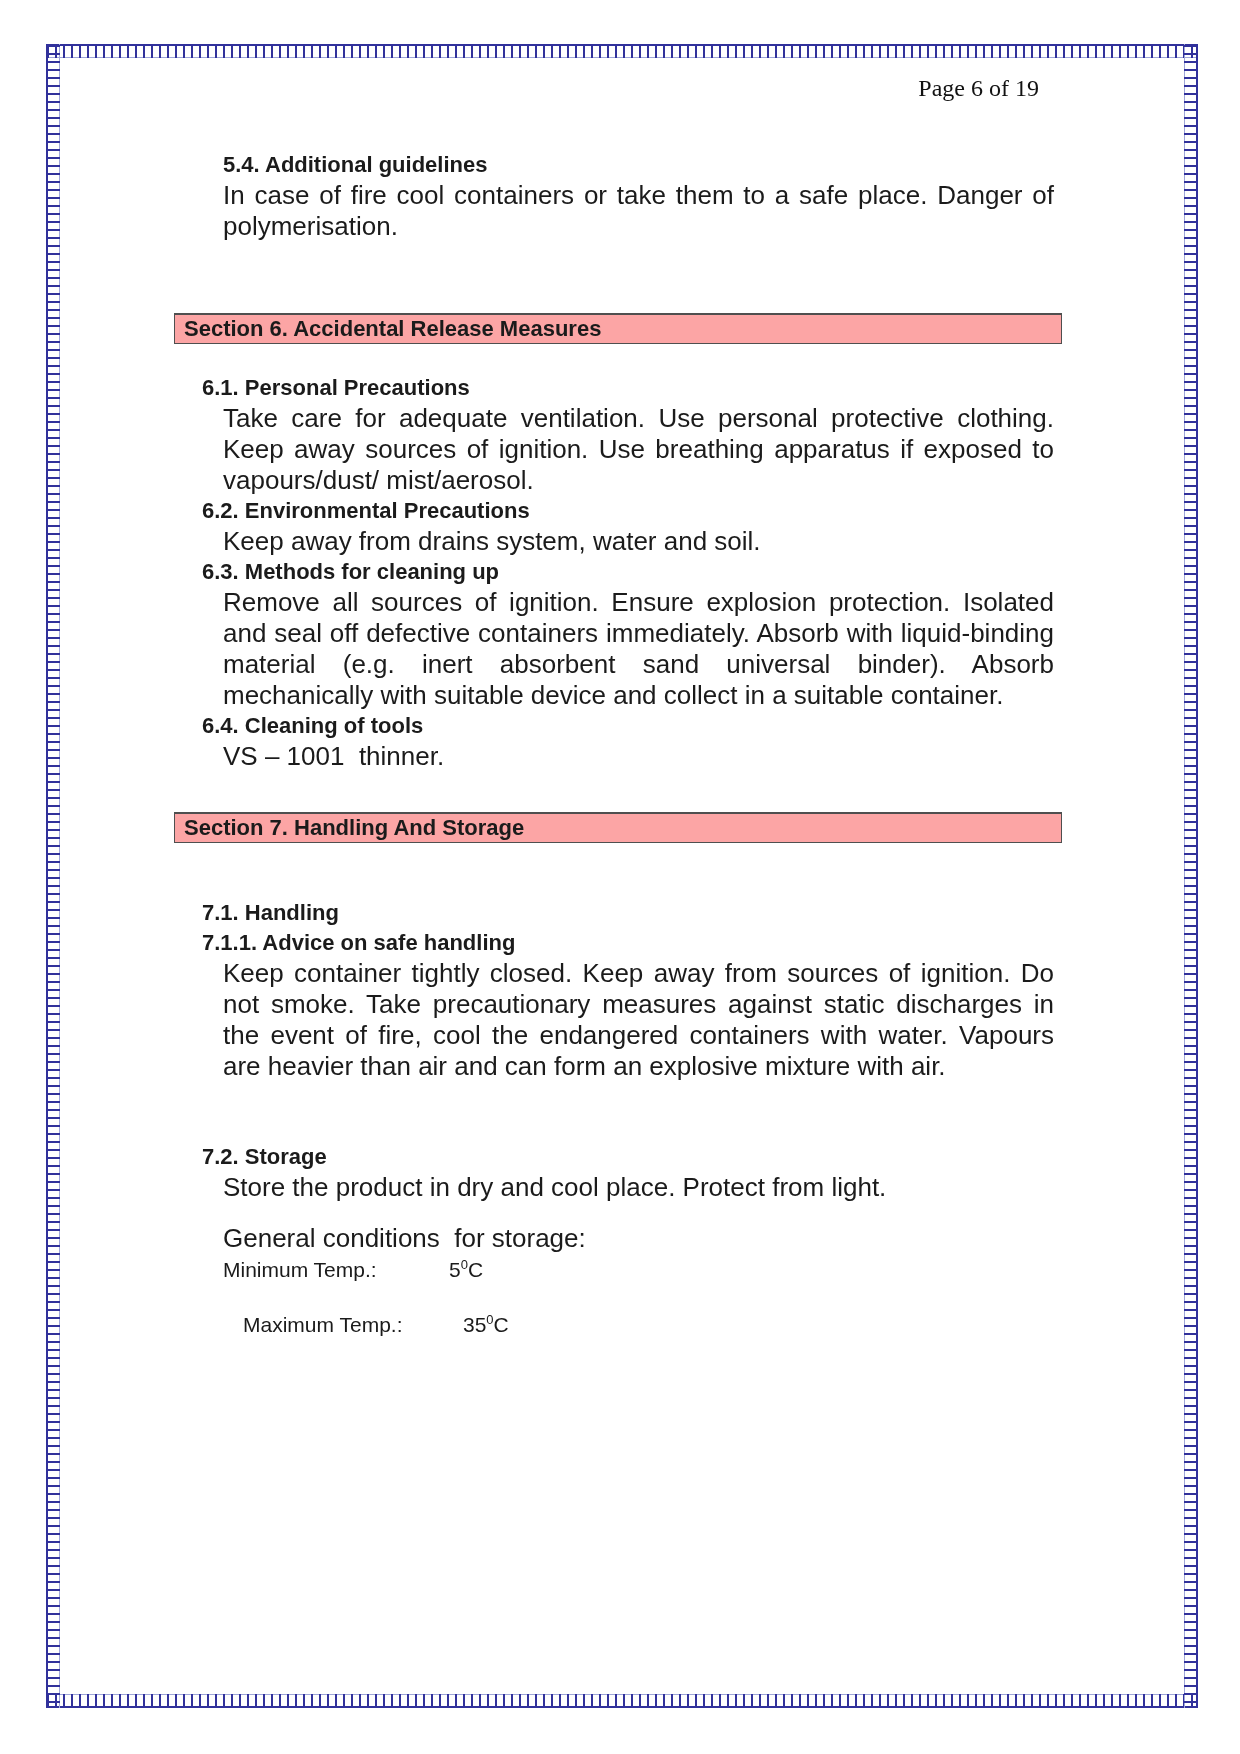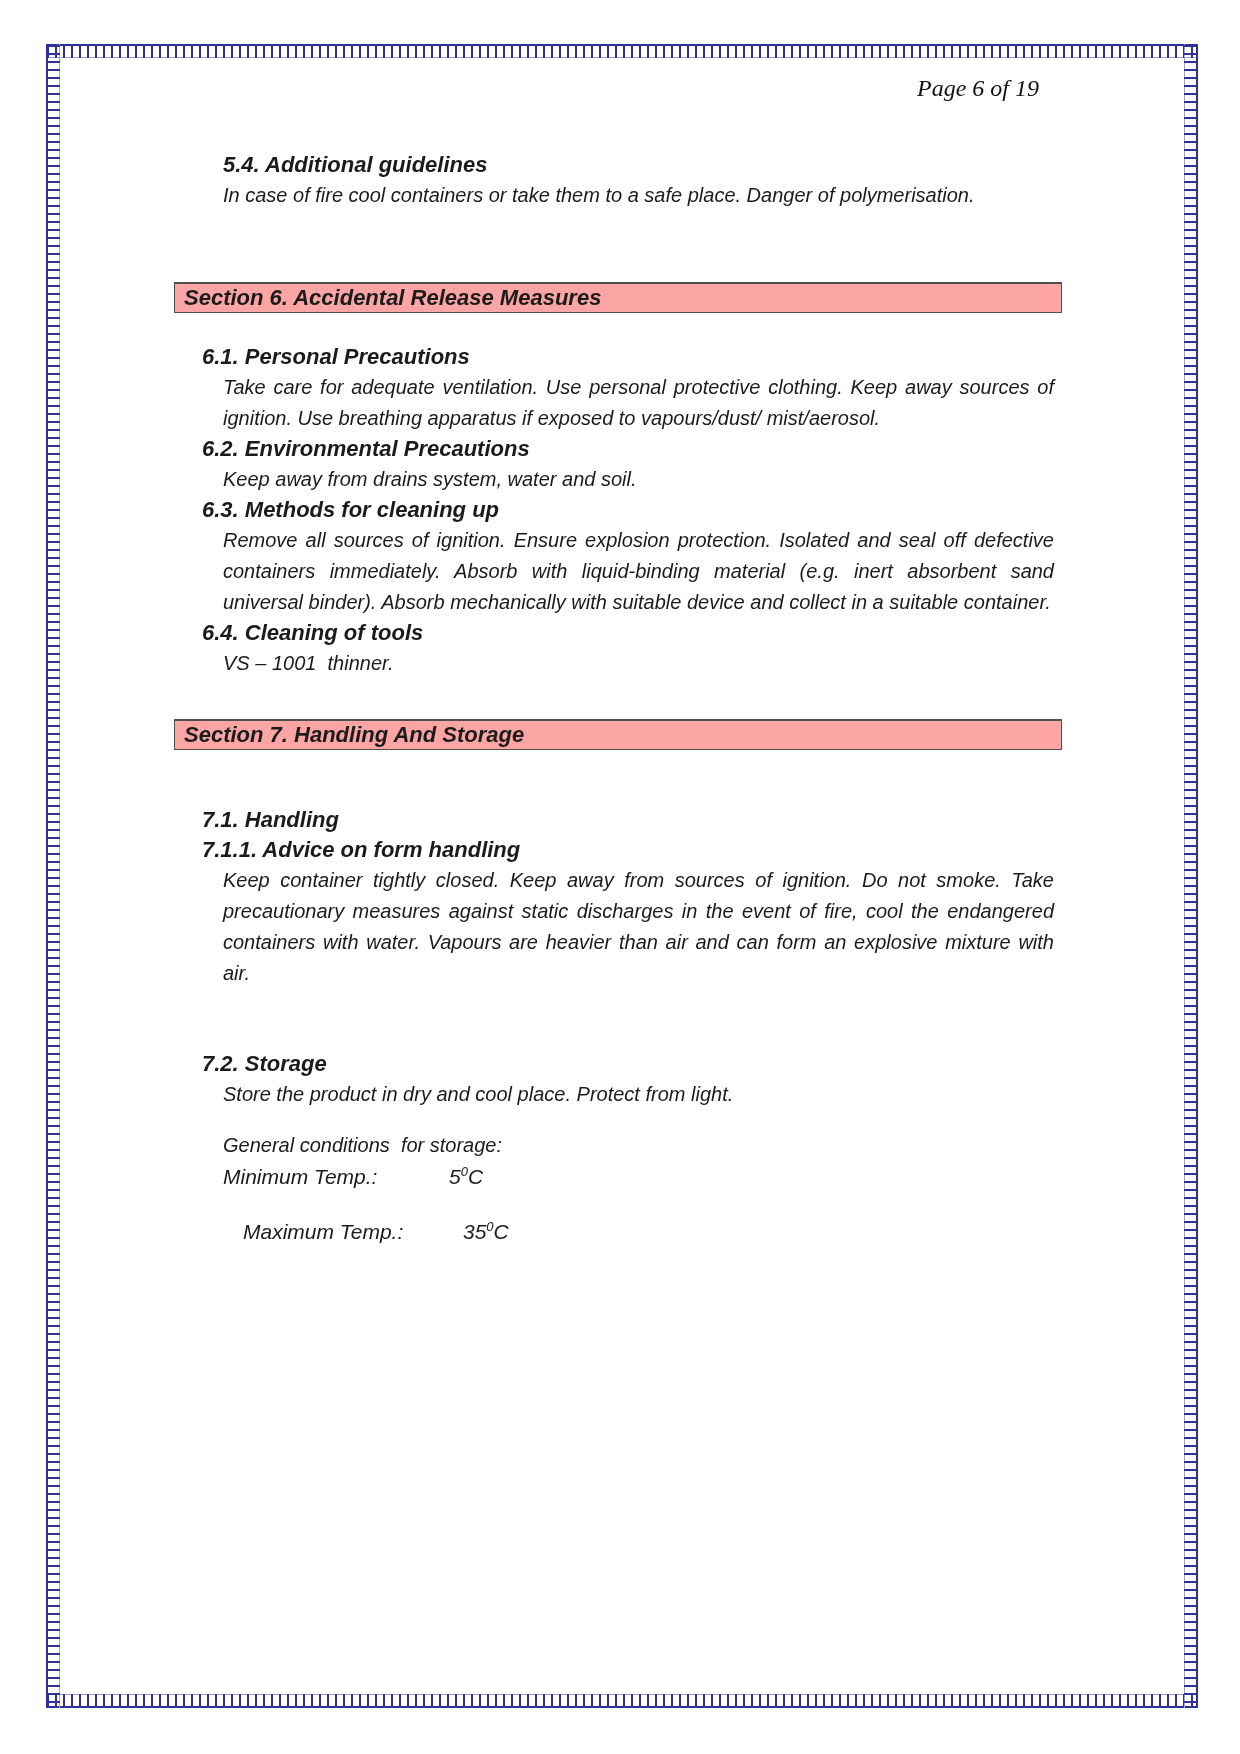--- a/index.html
+++ b/index.html
@@ -5,21 +5,20 @@
   html, body { margin: 0; padding: 0; background: #ffffff; }
 
   .page {
     position: relative;
     width: 1240px;
     height: 1754px;
     background: #ffffff;
     font-family: "Liberation Sans", sans-serif;
     color: #1b1b1b;
     overflow: hidden;
-    font-style: italic;
   }
 
   
   .frame { position: absolute; left: 46px; top: 44px; width: 1152px; height: 1664px; }
   .edge { position: absolute; }
   .edge-top { left: 0; right: 0; top: 0; height: 14px;
     background:
       repeating-linear-gradient(to right, transparent 0 1px, #31319b 1px 3px, transparent 3px 8px),
       linear-gradient(#31319b,#31319b) 0 0 / 100% 2px no-repeat,
       linear-gradient(#9fa6d9,#9fa6d9) 0 100% / 100% 1px no-repeat;
@@ -50,21 +49,21 @@
     margin-top: 16px;
     padding-right: 23px;
     text-align: right;
     font-family: "Liberation Serif", serif;
     font-size: 24px;
     line-height: 28px;
     color: #121212;
   }
 
   .hd { font-weight: bold; font-size: 22px; line-height: 30px; }
-  .bt { font-size: 20px; line-height: 31px; text-align: justify; }
+  .bt { font-size: 26px; line-height: 31px; text-align: justify; }
   .pre { white-space: pre-wrap; }
 
   .indent-head { margin-left: 28px; }
   .indent-body { margin-left: 49px; margin-right: 8px; }
 
   .s54-heading { margin-top: 48px; margin-left: 49px; }
   .s54-body    { margin-left: 49px; margin-right: 8px; }
 
   .section-box {
     margin-top: 71px;
@@ -124,21 +123,21 @@
     <div class="bt indent-body">Remove all sources of ignition. Ensure explosion protection. Isolated and seal off defective containers immediately. Absorb with liquid-binding material (e.g. inert absorbent sand universal binder). Absorb mechanically with suitable device and collect in a suitable container.</div>
 
     <div class="hd indent-head">6.4. Cleaning of tools</div>
     <div class="bt indent-body pre">VS – 1001  thinner.</div>
 
     <div class="section-box second">
       <span>Section 7. Handling And Storage</span>
     </div>
 
     <div class="hd indent-head mt-71">7.1. Handling</div>
-    <div class="hd indent-head">7.1.1. Advice on form handling</div>
+    <div class="hd indent-head">7.1.1. Advice on safe handling</div>
     <div class="bt indent-body">Keep container tightly closed. Keep away from sources of ignition. Do not smoke. Take precautionary measures against static discharges in the event of fire, cool the endangered containers with water. Vapours are heavier than air and can form an explosive mixture with air.</div>
 
     <div class="hd indent-head mt-72">7.2. Storage</div>
     <div class="bt indent-body">Store the product in dry and cool place. Protect from light.</div>
 
     <div class="bt cond-intro pre">General conditions  for storage:</div>
 
     <div class="temp-row min">
       <span class="lbl">Minimum Temp.:</span><span>5</span><sup>0</sup><span>C</span>
     </div>

